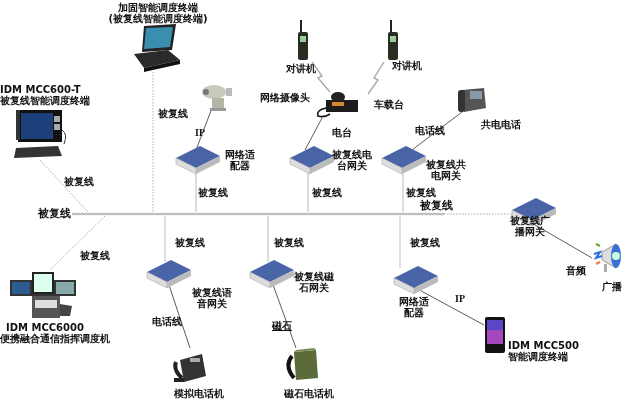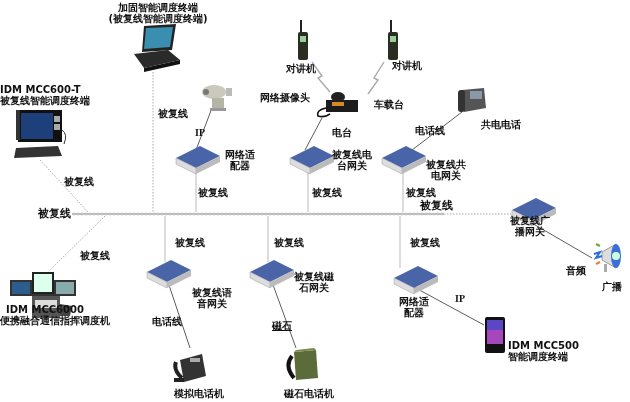--- a/index.html
+++ b/index.html
@@ -170,21 +170,21 @@
     </svg>
 
   <div class="lbl c" style="left:108px;top:2px;width:100px;">
     <div>加固智能调度终端</div>
     <div>(被复线智能调度终端)</div>
   </div>
   <div class="lbl c" style="left:0px;top:84px;width:80px;">
     <div class="serif">IDM MCC600-T</div>
     <div>被复线智能调度终端</div>
   </div>
-  <div class="lbl c" style="left:0px;top:304px;width:90px;text-align:center;">
+  <div class="lbl c" style="left:0px;top:322px;width:90px;text-align:center;">
     <div class="serif">IDM MCC6000</div>
     <div>便携融合通信指挥调度机</div>
   </div>
   <div class="lbl" style="left:508px;top:340px;">
     <div class="serif">IDM MCC500</div>
     <div>智能调度终端</div>
   </div>
 
   <div class="lbl" style="left:260px;top:92px;">网络摄像头</div>
   <div class="lbl" style="left:286px;top:63px;">对讲机</div>

